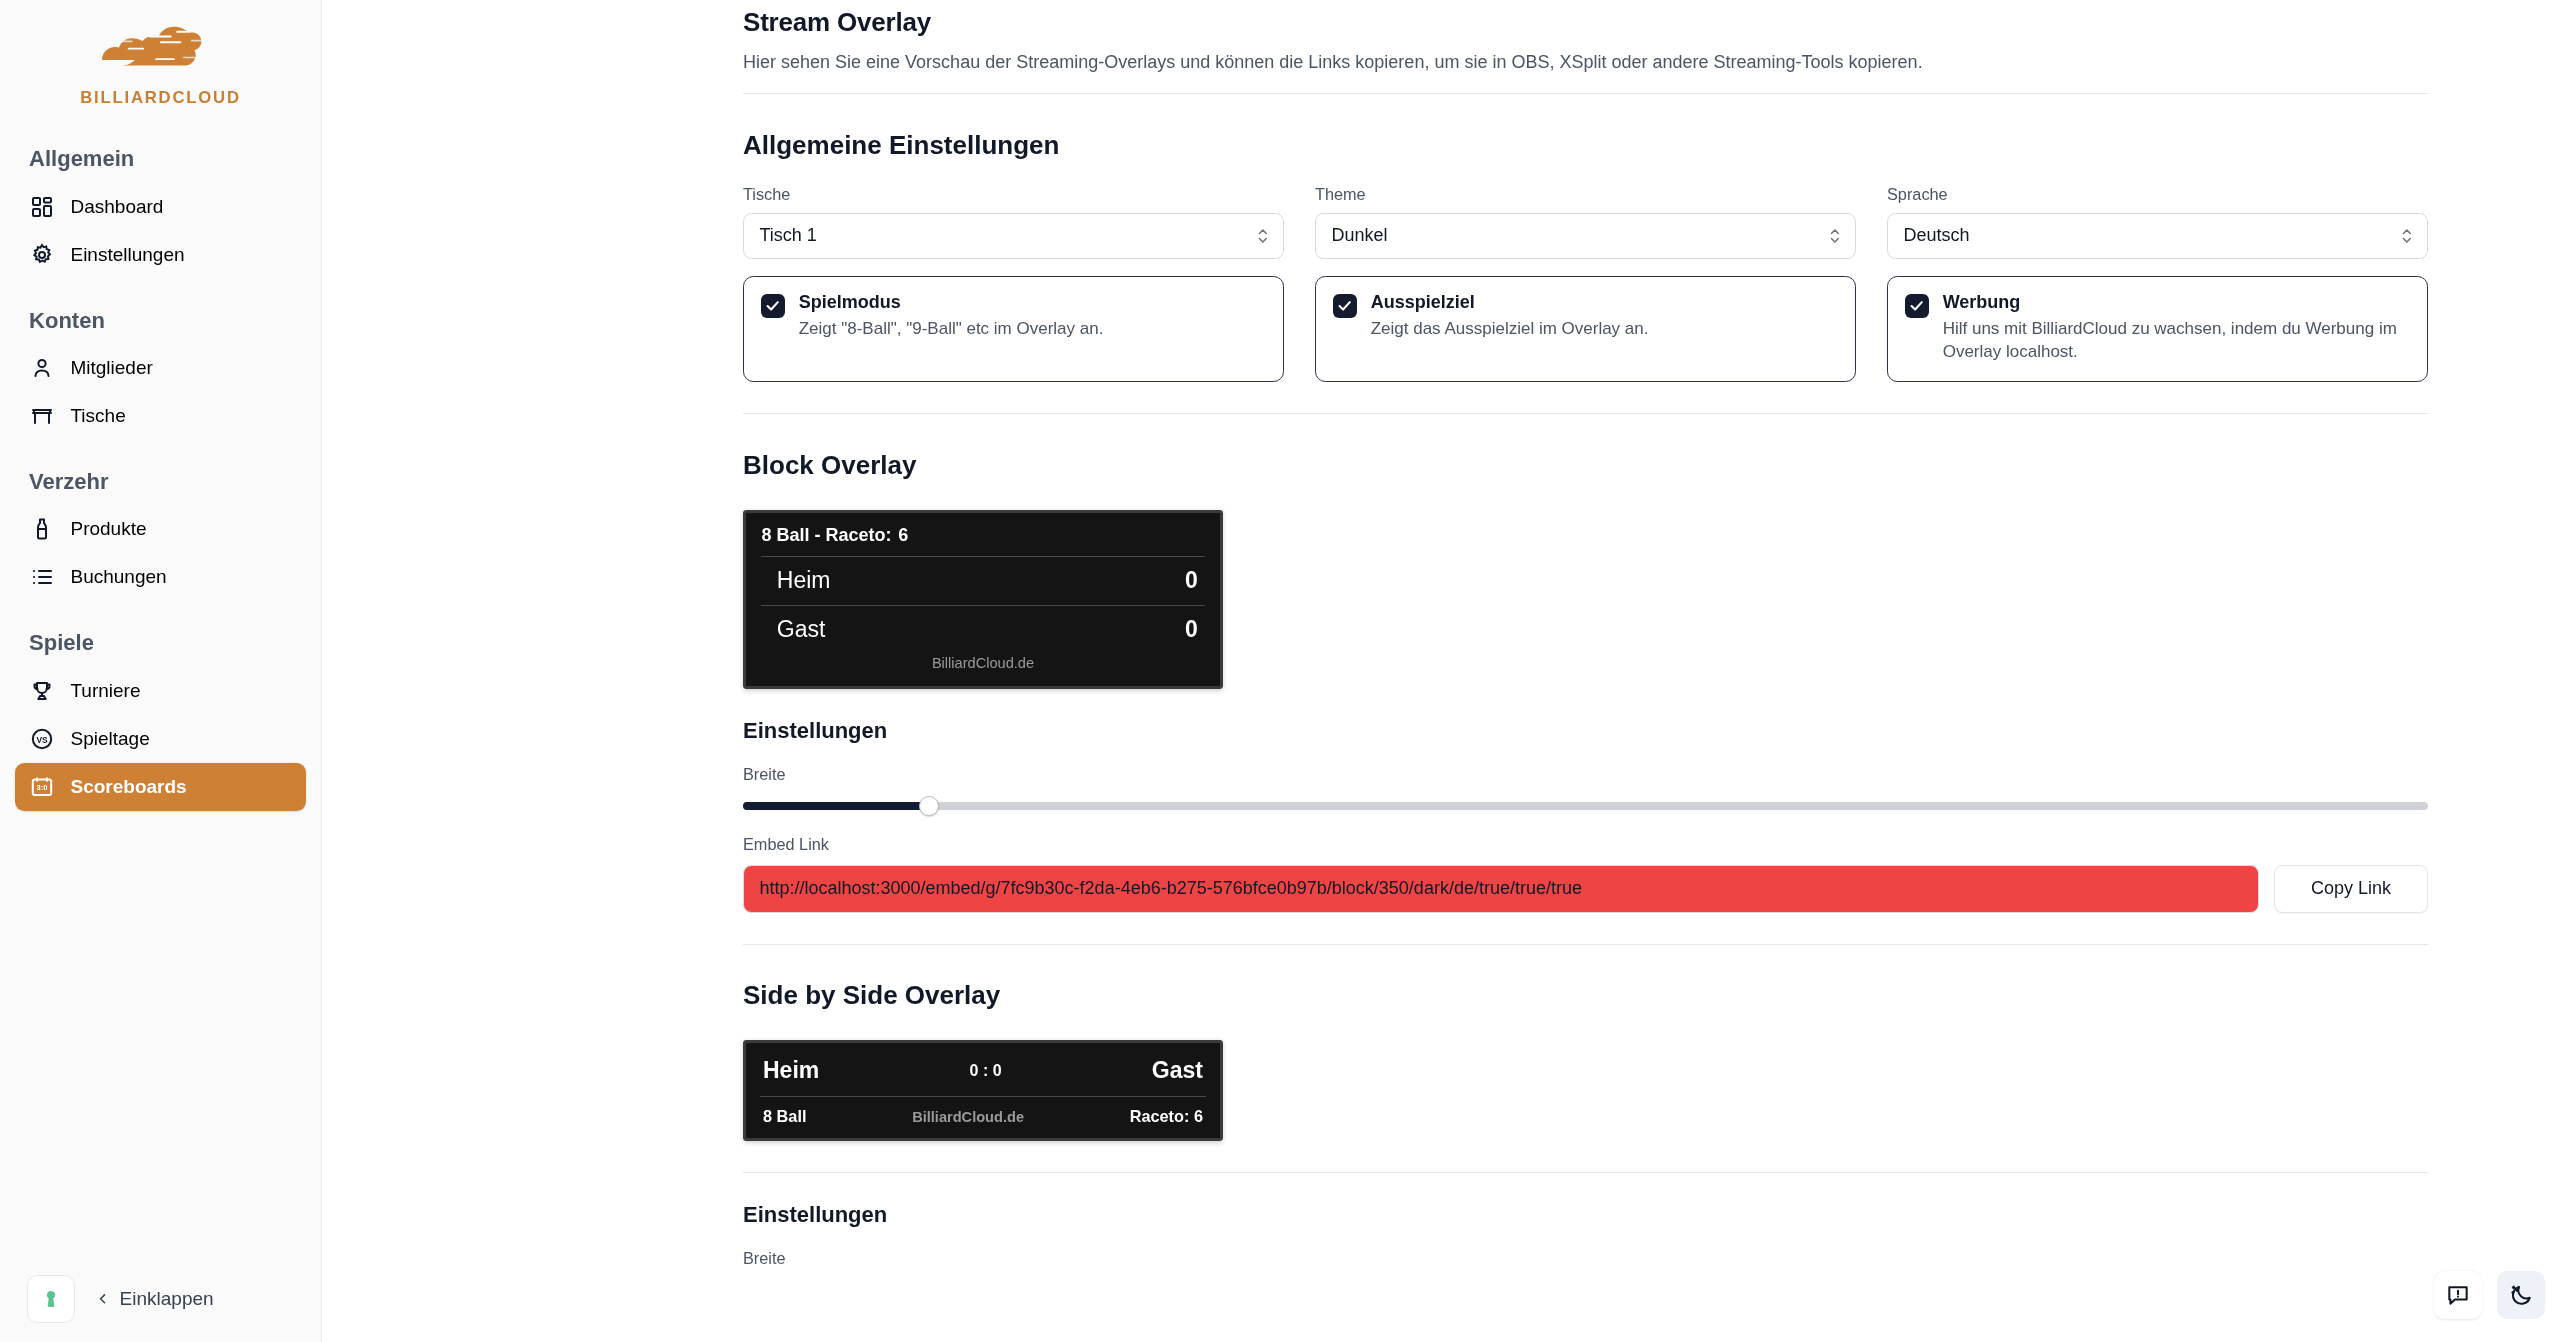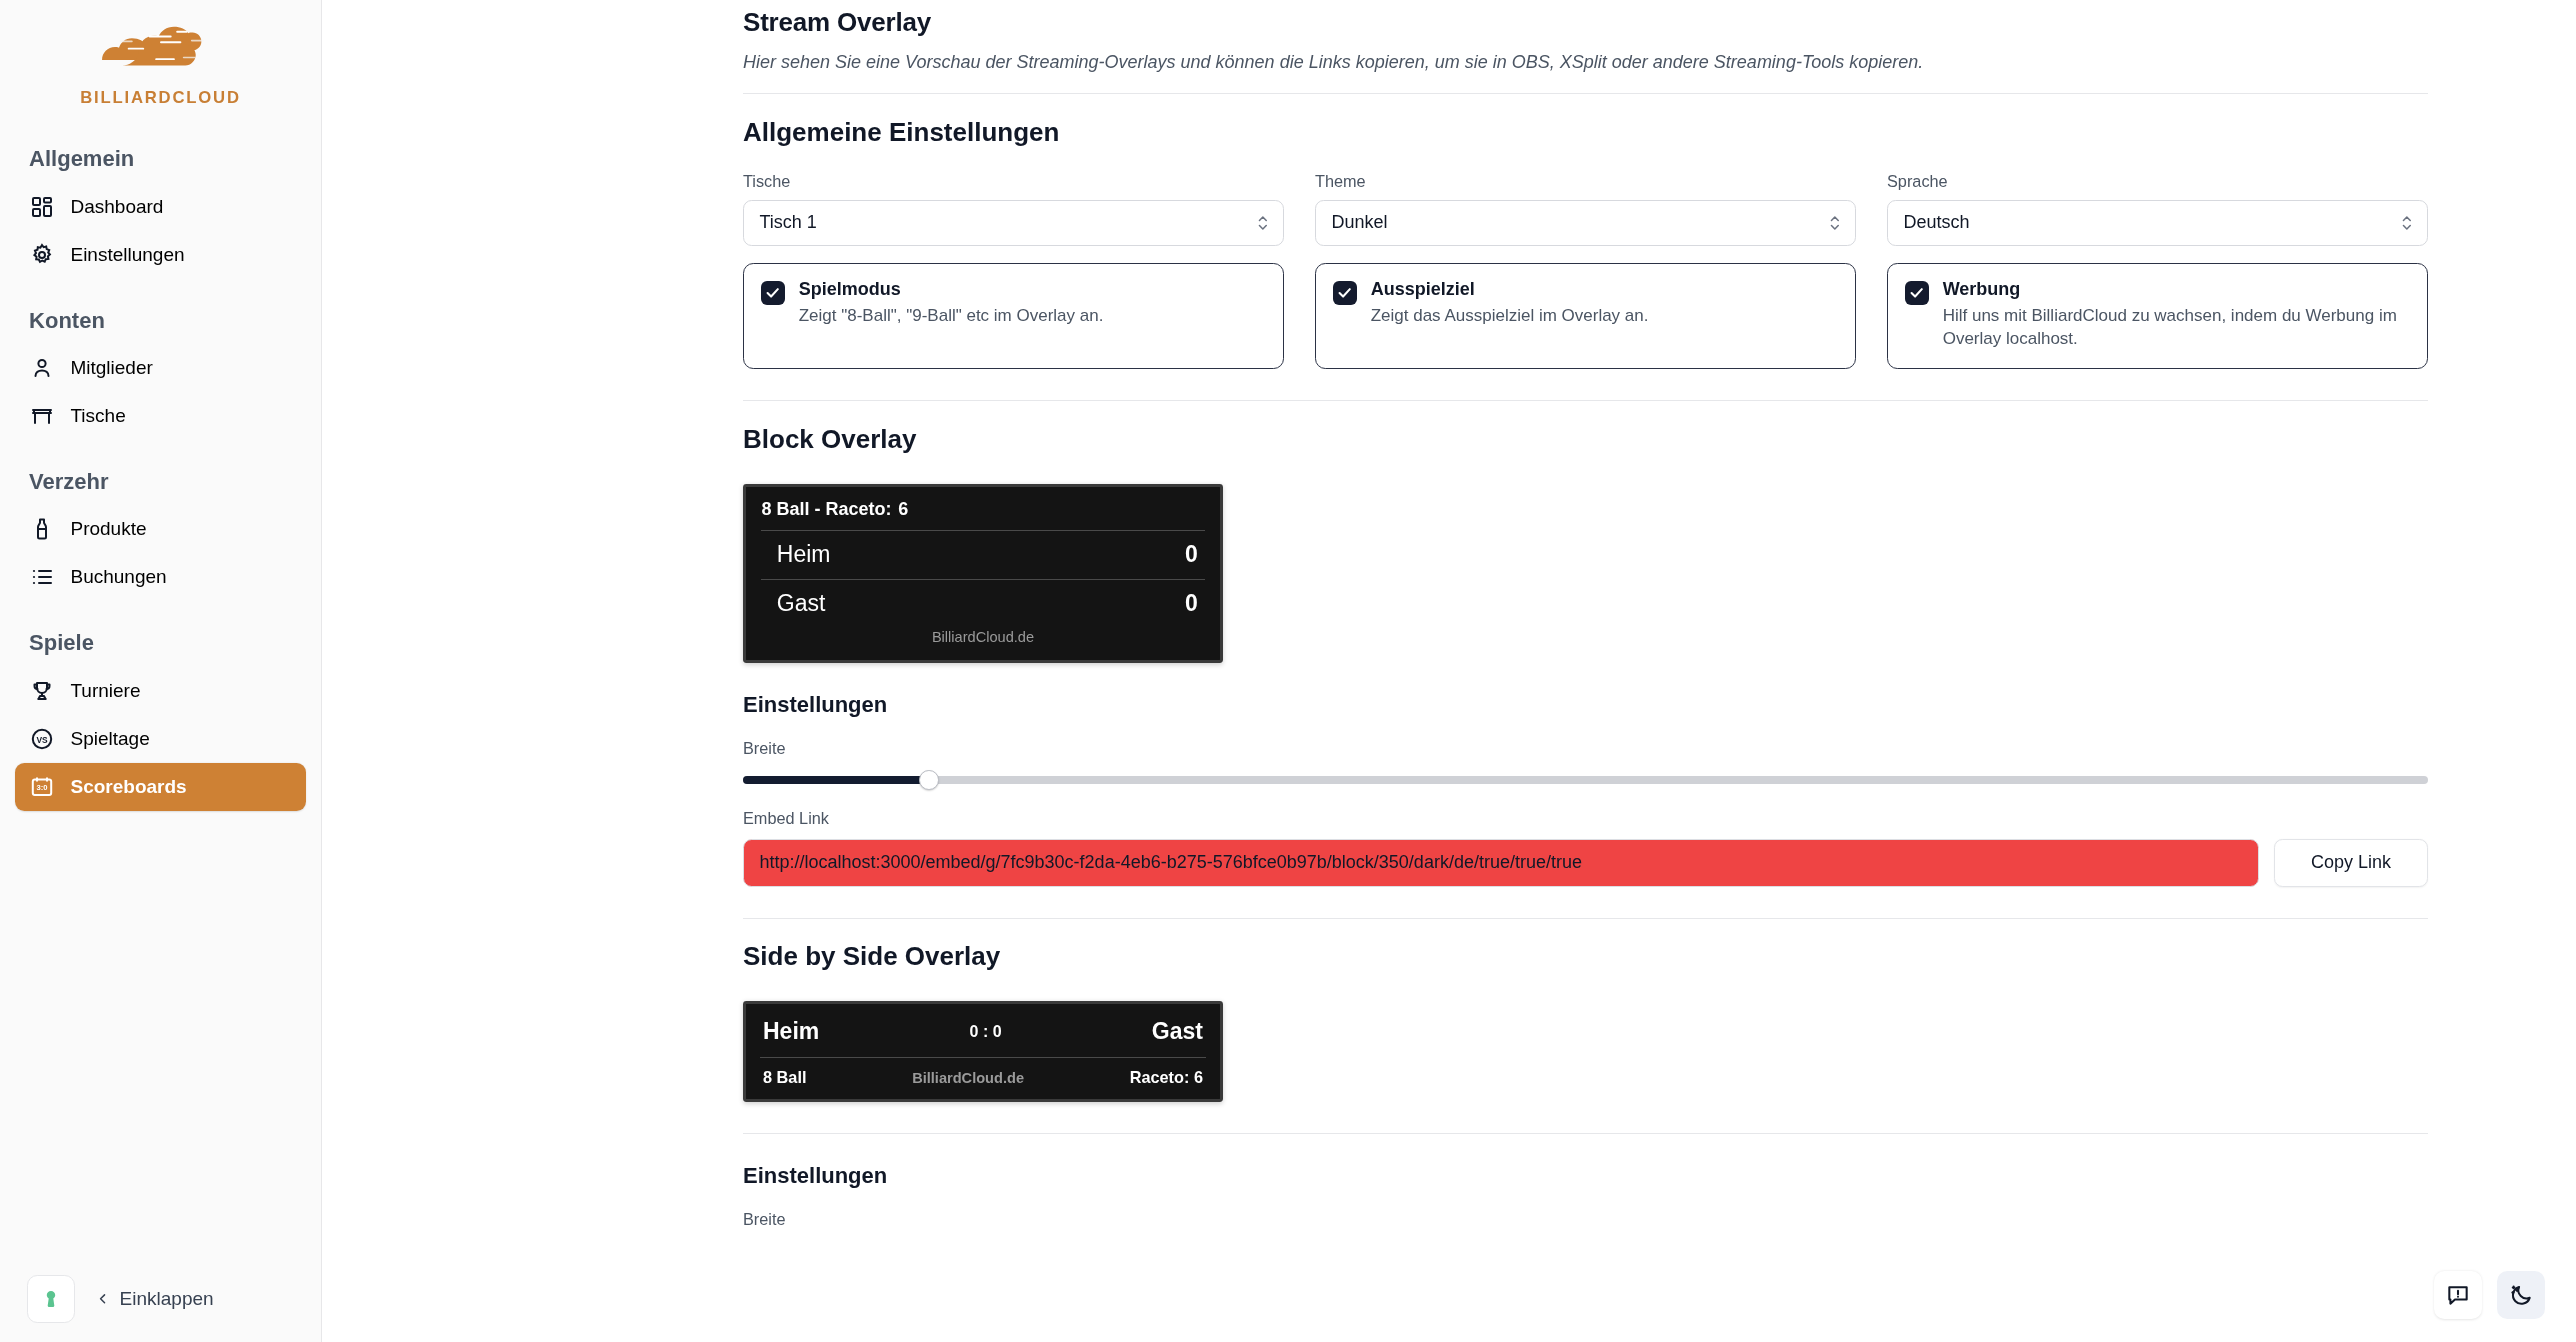--- a/index.html
+++ b/index.html
@@ -65,25 +65,25 @@
 
   
   .main {
     flex: 1 1 auto; height: 1343px;
     overflow: hidden; position: relative;
     background: #ffffff;
   }
   .inner { width: 1685px; margin-left: 421px; padding-top: 6.9px; }
 
   h1.page-title { font-size: 26px; font-weight: 700; color: #111827; letter-spacing: -0.2px; }
-  p.page-sub { font-size: 18px; color: #4b5563; margin-top: 13.7px; font-style: italic; }
+  p.page-sub { font-size: 18px; color: #4b5563; margin-top: 13.7px; }
   .rule { height: 0.9px; background: #e6e7ea; margin: 20.6px 0 0 0; }
 
   h2.section-title { font-size: 26px; font-weight: 700; color: #111827; }
-  .sec-gap-lg { margin-top: 23px; }
+  .sec-gap-lg { margin-top: 36px; }
   .sec-gap-md { margin-top: 29px; }
 
   .field-label { font-size: 16.3px; color: #4b5563; margin-bottom: 8.6px; }
   .selects-row { display: flex; gap: 31px; margin-top: 24px; }
   .select-col { flex: 1 1 0; }
   .select-box {
     height: 46px; border: 0.9px solid #d7d9de; border-radius: 8.6px;
     background: #ffffff; display: flex; align-items: center;
     padding: 0 15.4px; font-size: 18px; color: #111827;
     position: relative; cursor: pointer;

